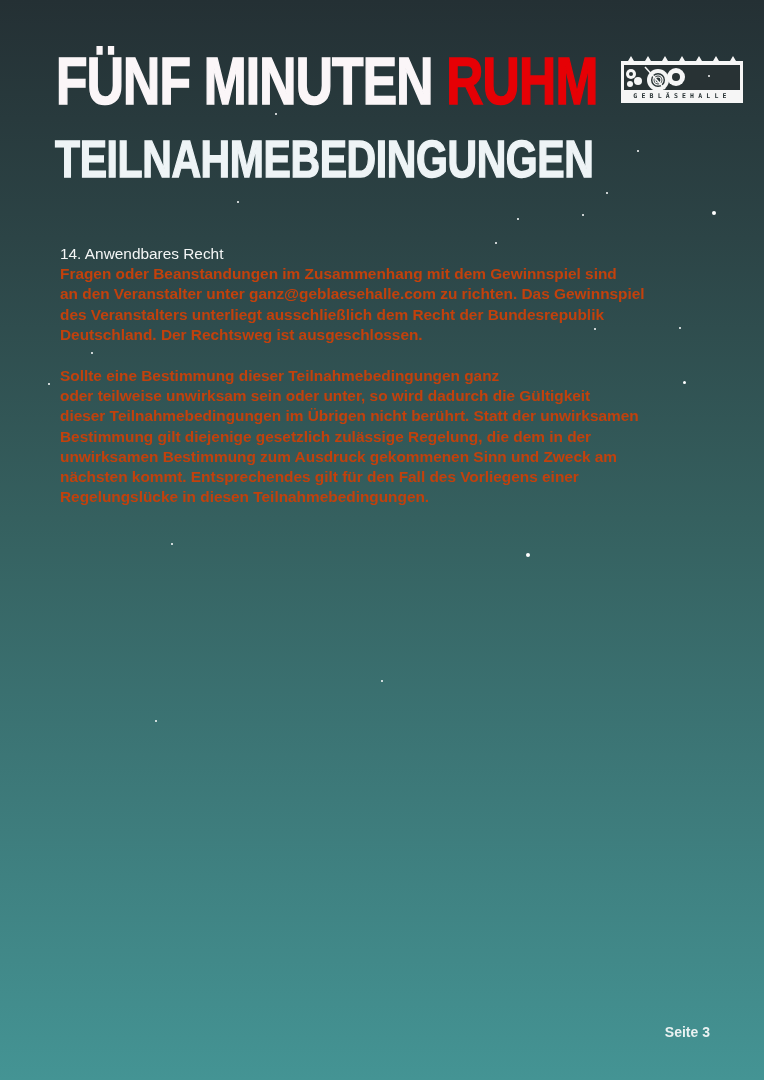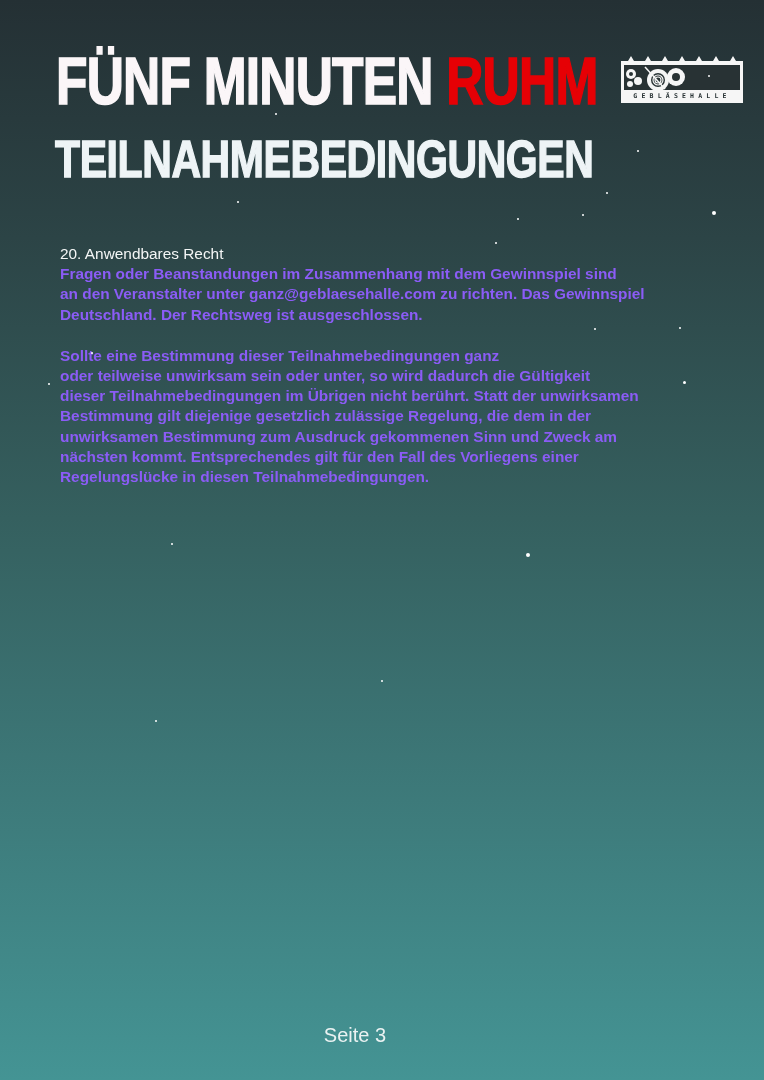--- a/index.html
+++ b/index.html
@@ -26,24 +26,24 @@
     white-space: nowrap; color: #eef4f6;
     -webkit-text-stroke: 1.4px currentColor;
   }
   .logo { position: absolute; left: 621px; top: 53px; width: 122px; height: 50px; }
   .content {
     position: absolute; left: 60px; top: 244px; width: 660px;
     font-size: 15.4px; line-height: 20.2px;
   }
   .section { margin: 0 0 21px 0; }
   .sec-head { font-weight: 400; display: block; }
-  .sec-line { font-weight: 700; display: block; white-space: nowrap; color: #8b5cf6; }
+  .sec-line { font-weight: 700; display: block; white-space: nowrap; color: #c2410c; }
   .page-number {
-    position: absolute; left: 0; width: 710px; top: 1024px; text-align: center;
-    font-size: 20px; font-weight: 400; color: #eaf2f2;
+    position: absolute; left: 0; width: 710px; top: 1024px; text-align: right;
+    font-size: 14px; font-weight: 700; color: #eaf2f2;
   }
   .star { position: absolute; background: #ffffff; border-radius: 50%; }
 </style>
 </head>
 <body>
 
 <div>
 
   <h1 class="title-main"><span>FÜNF MINUTEN </span><span class="accent">RUHM</span></h1>
 
@@ -74,23 +74,24 @@
         <circle cx="37" cy="27" r="5"></circle>
         <circle cx="37" cy="27" r="3"></circle>
       </g>
       <line x1="24" y1="14" x2="44" y2="36" stroke="#f6f6f6" stroke-width="1.5"></line>
     </svg>
     <span style="position:absolute;left:0;top:39px;width:122px;text-align:center;font-size:6.5px;font-weight:700;letter-spacing:4.2px;color:#283234;font-family:'DejaVu Sans Mono',monospace;line-height:8px;">GEBLÄSEHALLE</span>
   </div>
 
   <div class="content">
     <div class="section">
-      <span class="sec-head">20. Anwendbares Recht</span>
+      <span class="sec-head">14. Anwendbares Recht</span>
       <span class="sec-line">Fragen oder Beanstandungen im Zusammenhang mit dem Gewinnspiel sind</span>
       <span class="sec-line">an den Veranstalter unter ganz@geblaesehalle.com zu richten. Das Gewinnspiel</span>
+      <span class="sec-line">des Veranstalters unterliegt ausschließlich dem Recht der Bundesrepublik</span>
       <span class="sec-line">Deutschland. Der Rechtsweg ist ausgeschlossen.</span>
     </div>
     <div class="section">
       <span class="sec-line">Sollte eine Bestimmung dieser Teilnahmebedingungen ganz</span>
       <span class="sec-line">oder teilweise unwirksam sein oder unter, so wird dadurch die Gültigkeit</span>
       <span class="sec-line">dieser Teilnahmebedingungen im Übrigen nicht berührt. Statt der unwirksamen</span>
       <span class="sec-line">Bestimmung gilt diejenige gesetzlich zulässige Regelung, die dem in der</span>
       <span class="sec-line">unwirksamen Bestimmung zum Ausdruck gekommenen Sinn und Zweck am</span>
       <span class="sec-line">nächsten kommt. Entsprechendes gilt für den Fall des Vorliegens einer</span>
       <span class="sec-line">Regelungslücke in diesen Teilnahmebedingungen.</span>

